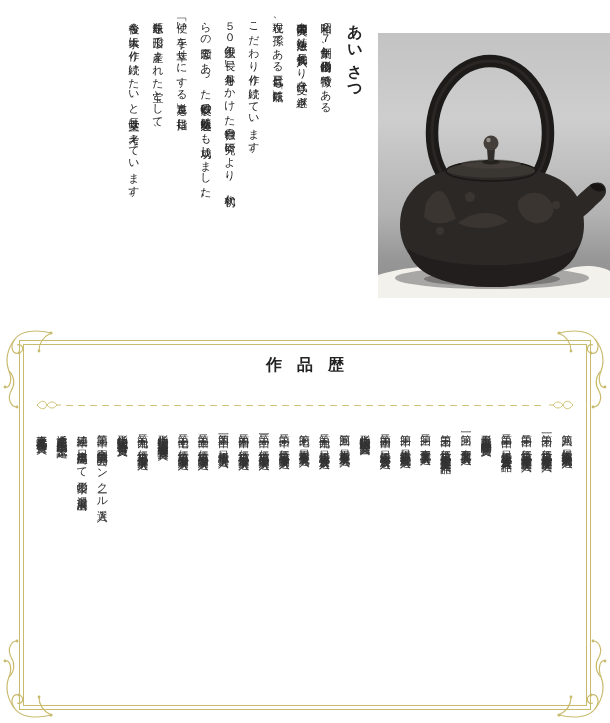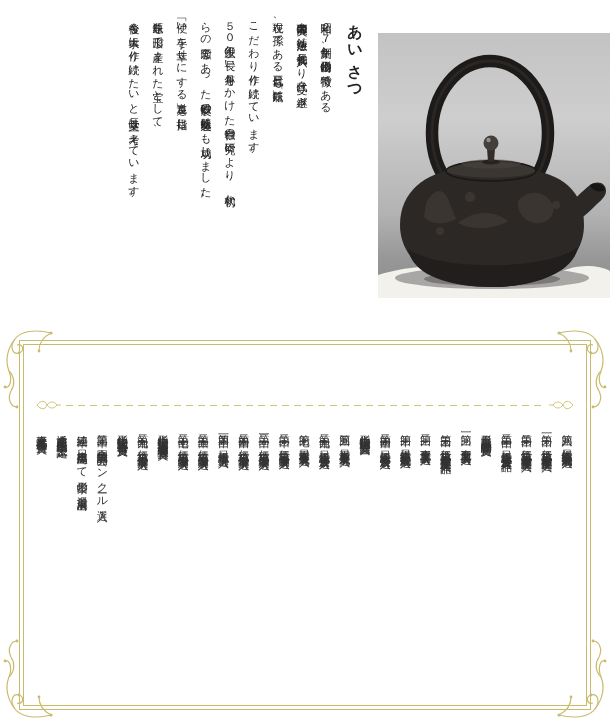--- a/index.html
+++ b/index.html
@@ -183,20 +183,21 @@
         <g fill="#c9bb6e">
           <circle cx="50" cy="6" r="1.6"></circle>
             <circle cx="18" cy="26" r="1.4"></circle>
           <circle cx="4" cy="60" r="1.4"></circle>
             <circle cx="16" cy="80" r="1.4"></circle>
           <circle cx="38" cy="24" r="1.4"></circle>
         </g>
       </svg>
     </div>
 
+    <h2 class="works-title">作品歴</h2>
 
     <div class="divider">
       <span class="orn left">
         <svg width="26" height="12" viewBox="0 0 26 12">
           <g fill="none" stroke="#cfc478" stroke-width="1">
             <path d="M1 6 C5 1 9 1 11 6 C9 11 5 11 1 6 Z"></path>
             <path d="M11 6 C14 2 18 2 21 6 C18 10 14 10 11 6"></path>
             <path d="M21 6 h4"></path>
           </g>
         </svg>

